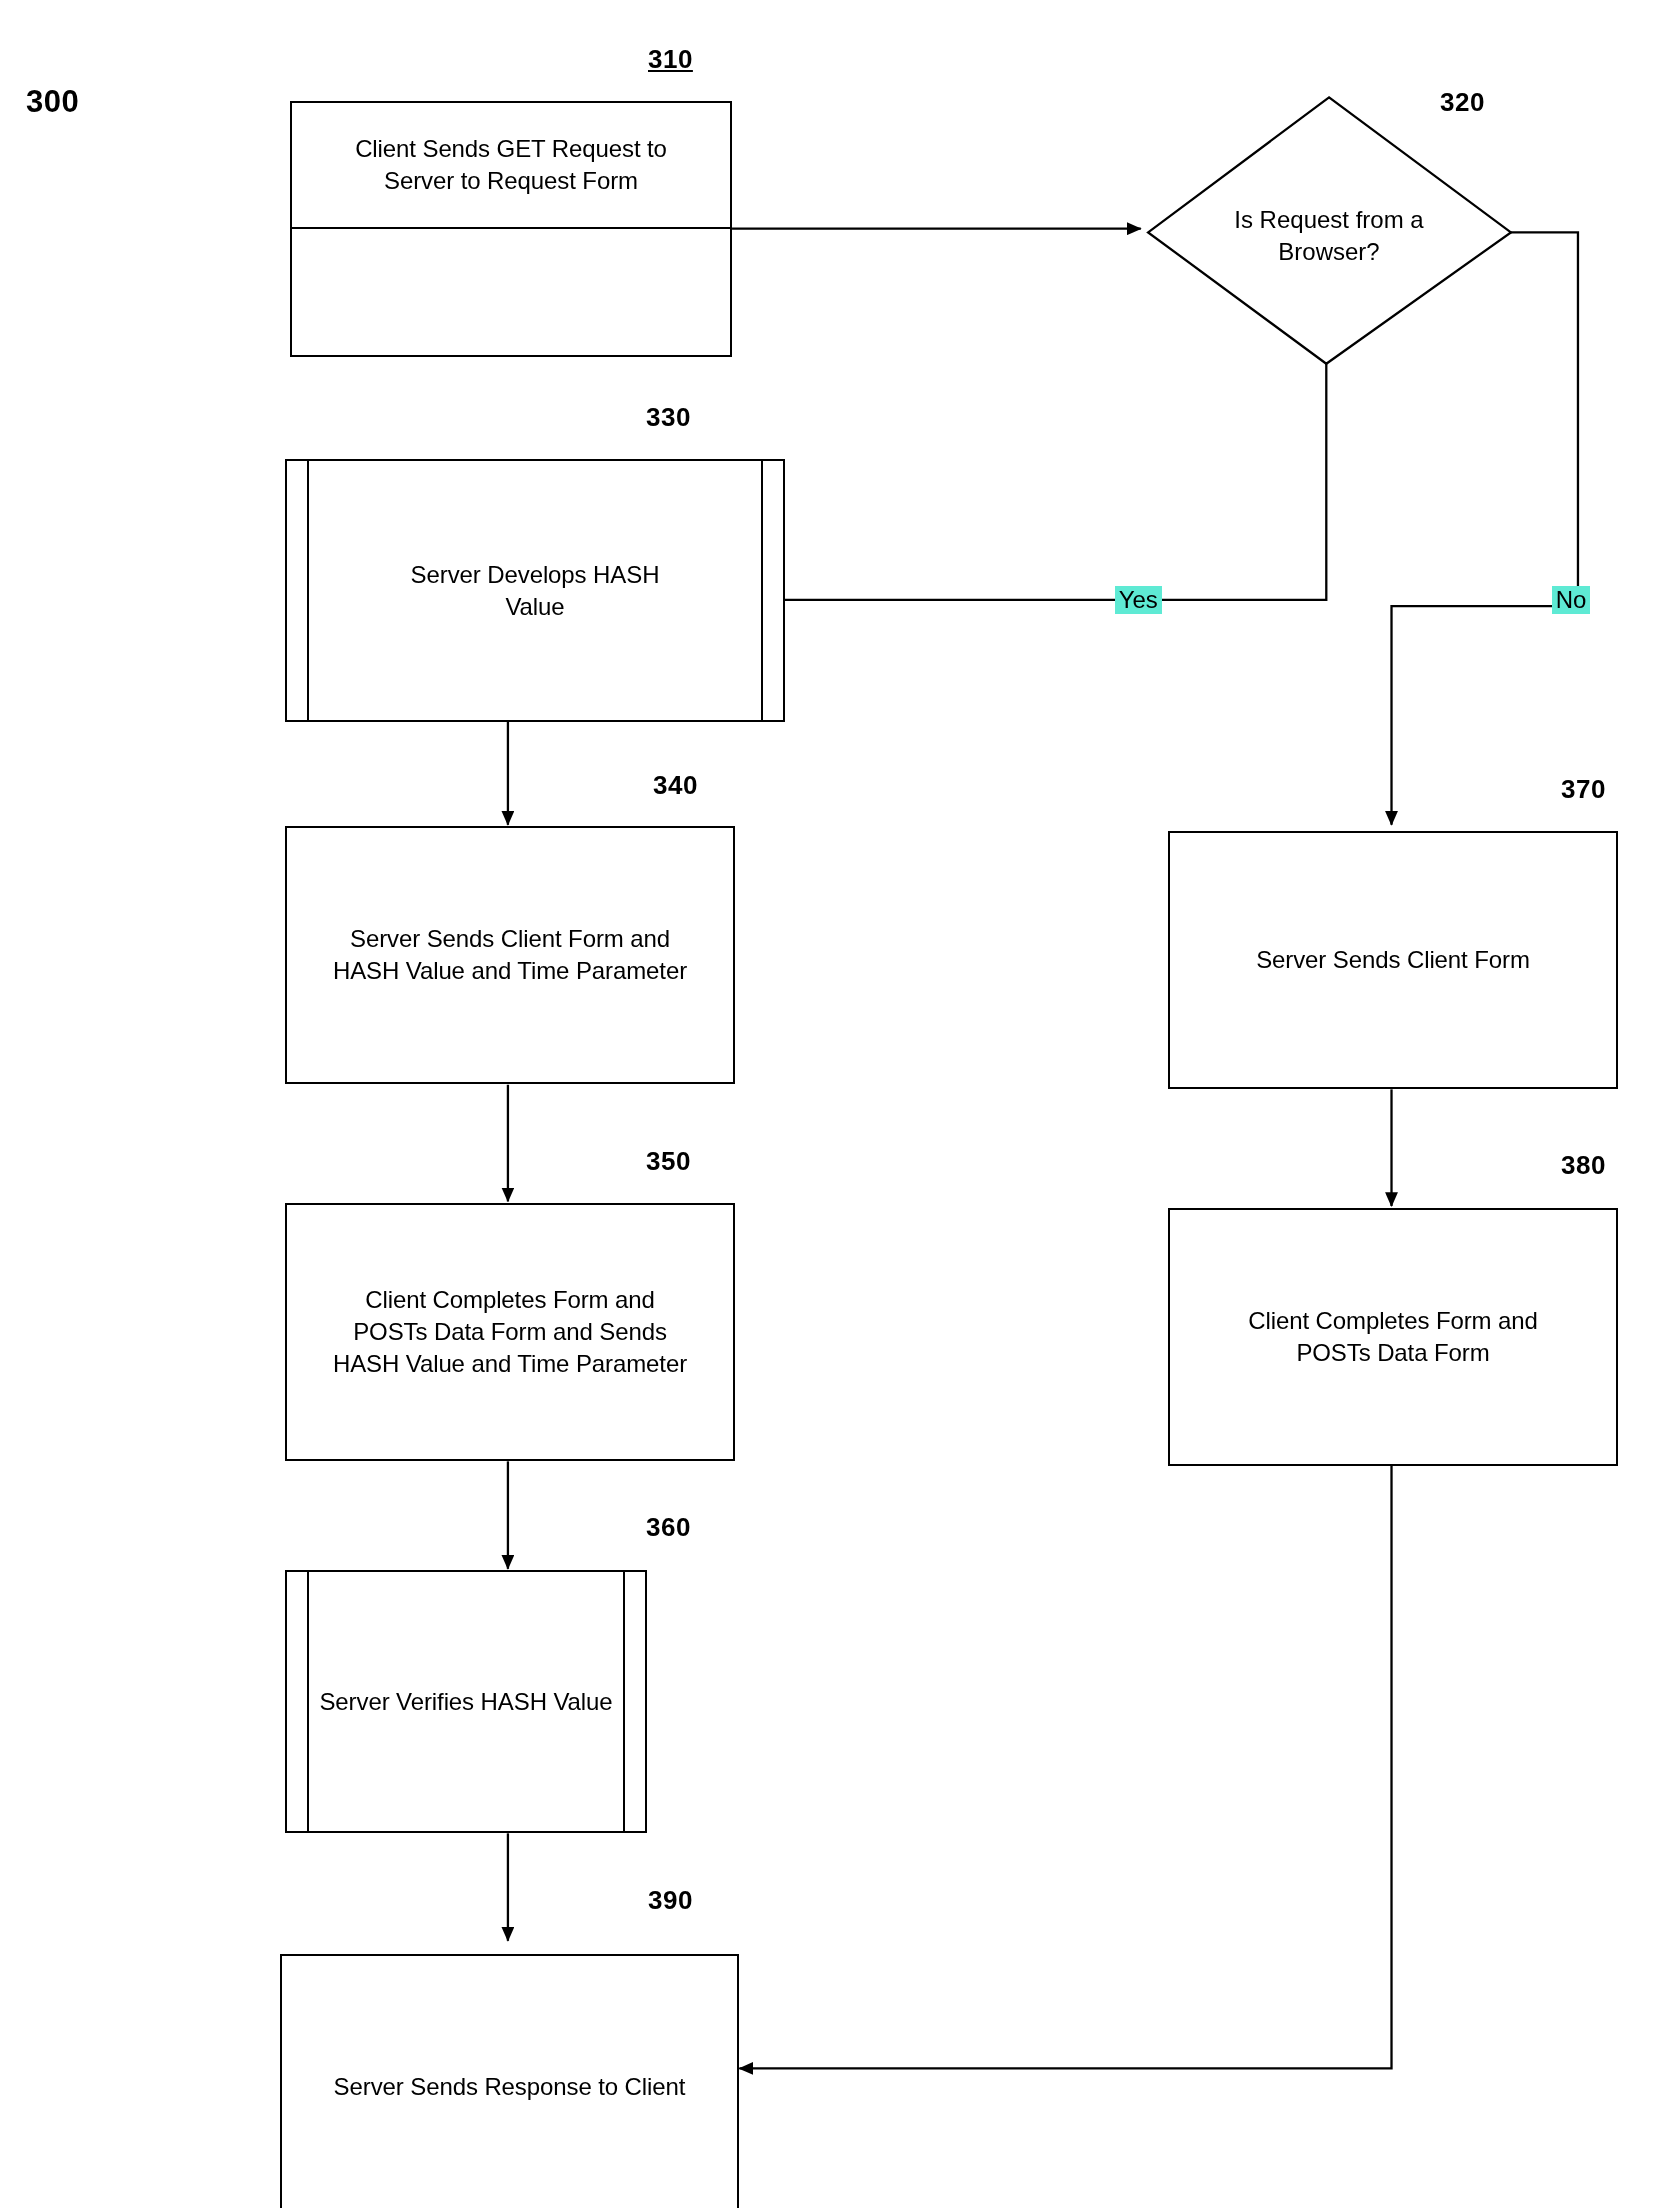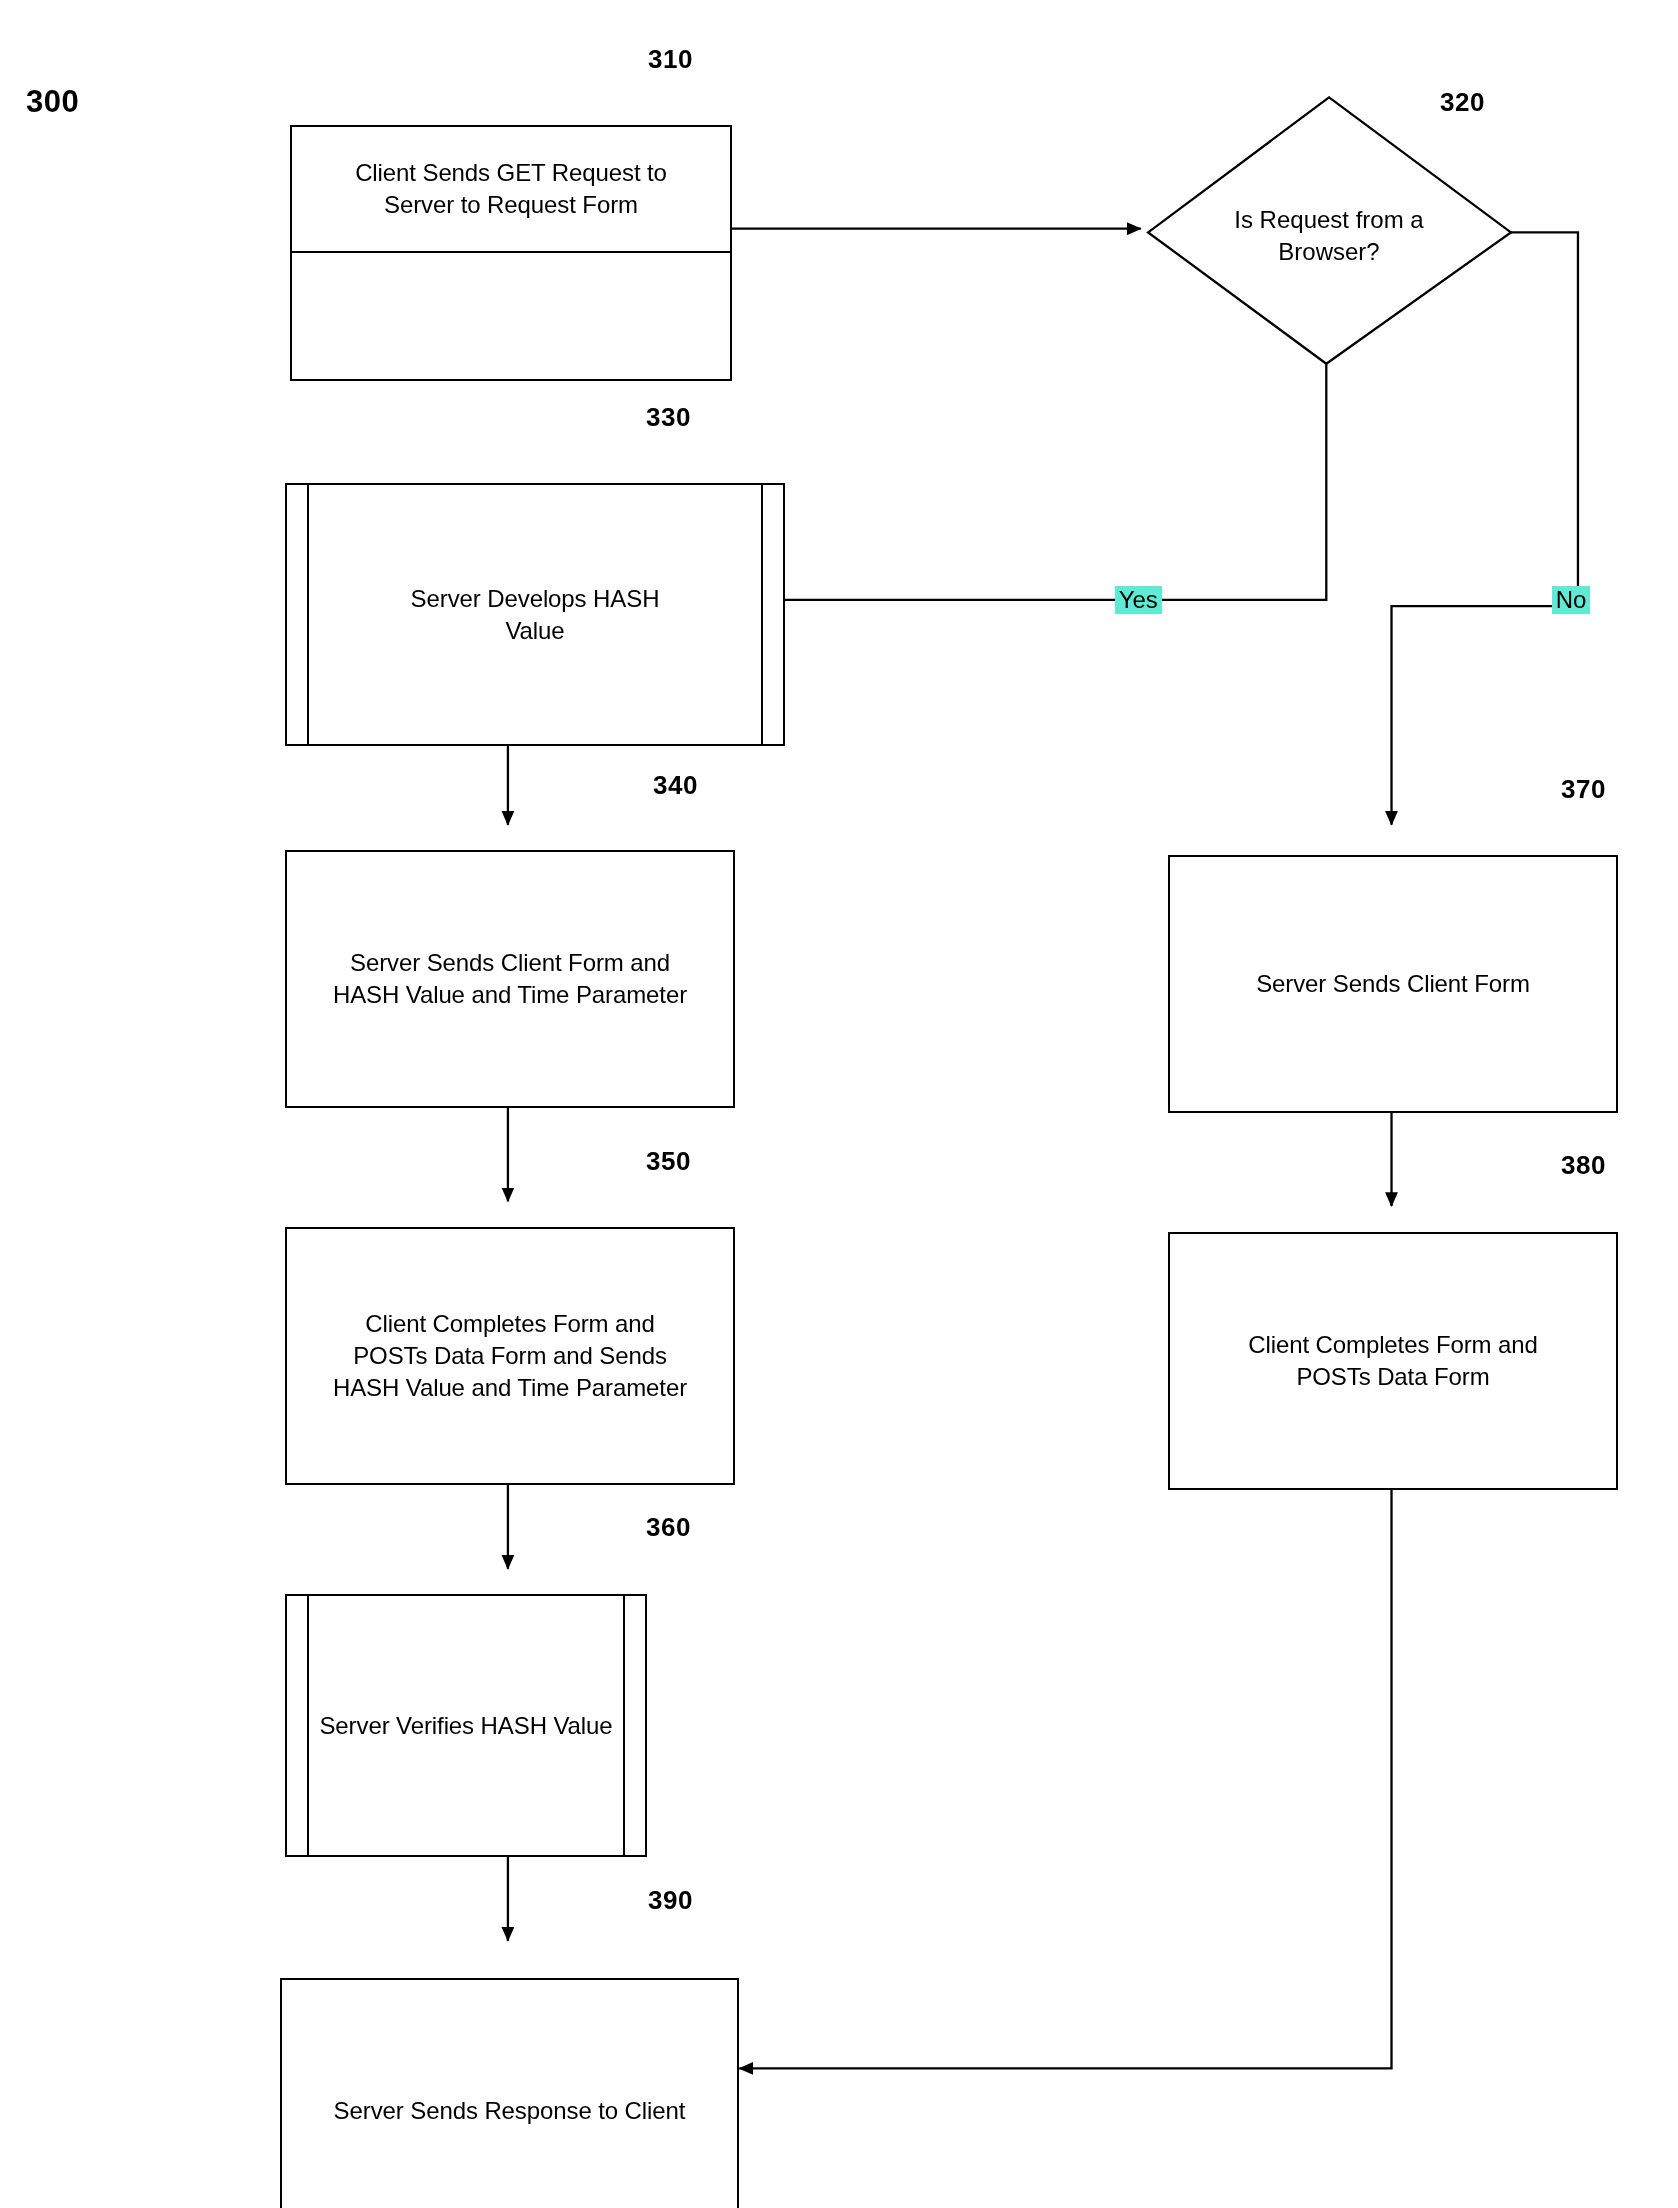--- a/index.html
+++ b/index.html
@@ -27,21 +27,20 @@
   .node {
     position: absolute;
     box-sizing: border-box;
     display: flex;
     align-items: center;
     justify-content: center;
     text-align: center;
     background: #ffffff;
     border: 2.3px solid #000000;
     z-index: 3;
-    margin-top: 24px;
   }
   .node .txt {
     font-size: 24px;
     line-height: 1.33;
     letter-spacing: -0.1px;
     padding: 0 9.2px;
     white-space: pre-line;
   }
   
   .predef::before,
@@ -116,21 +115,21 @@
 
     <path d="M1515,1186 L1515,1313" stroke="#000000" stroke-width="2.5" fill="none" marker-end="url(#ah)"></path>
 
     <path d="M1515,1596 L1515,2252 L805,2252" stroke="#000000" stroke-width="2.5" fill="none" marker-end="url(#ah)"></path>
 
     <polygon points="1447,106 1645,253 1444,396 1250,253" fill="#ffffff" stroke="#000000" stroke-width="2.5"></polygon>
   </svg>
 
   <div class="fignum" style="left:26px; top:84px;">300</div>
 
-  <div class="ref" style="left:648px; top:44px;">310</div>
+  <div class="ref" style="left:648px; top:44px;text-decoration:underline;">310</div>
   <div class="node" style="left:290px; top:101px; width:442px; height:128px;">
     <span class="txt">Client Sends GET Request to
 Server to Request Form</span>
   </div>
   <div class="node" style="left:290px; top:229px; width:442px; height:128px; border-top:none;"></div>
 
   <div class="ref" style="left:1440px; top:87px;">320</div>
   <div class="decision-label" style="left:1182px; top:204px; width:294px;">Is Request from a
 Browser?</div>
 

